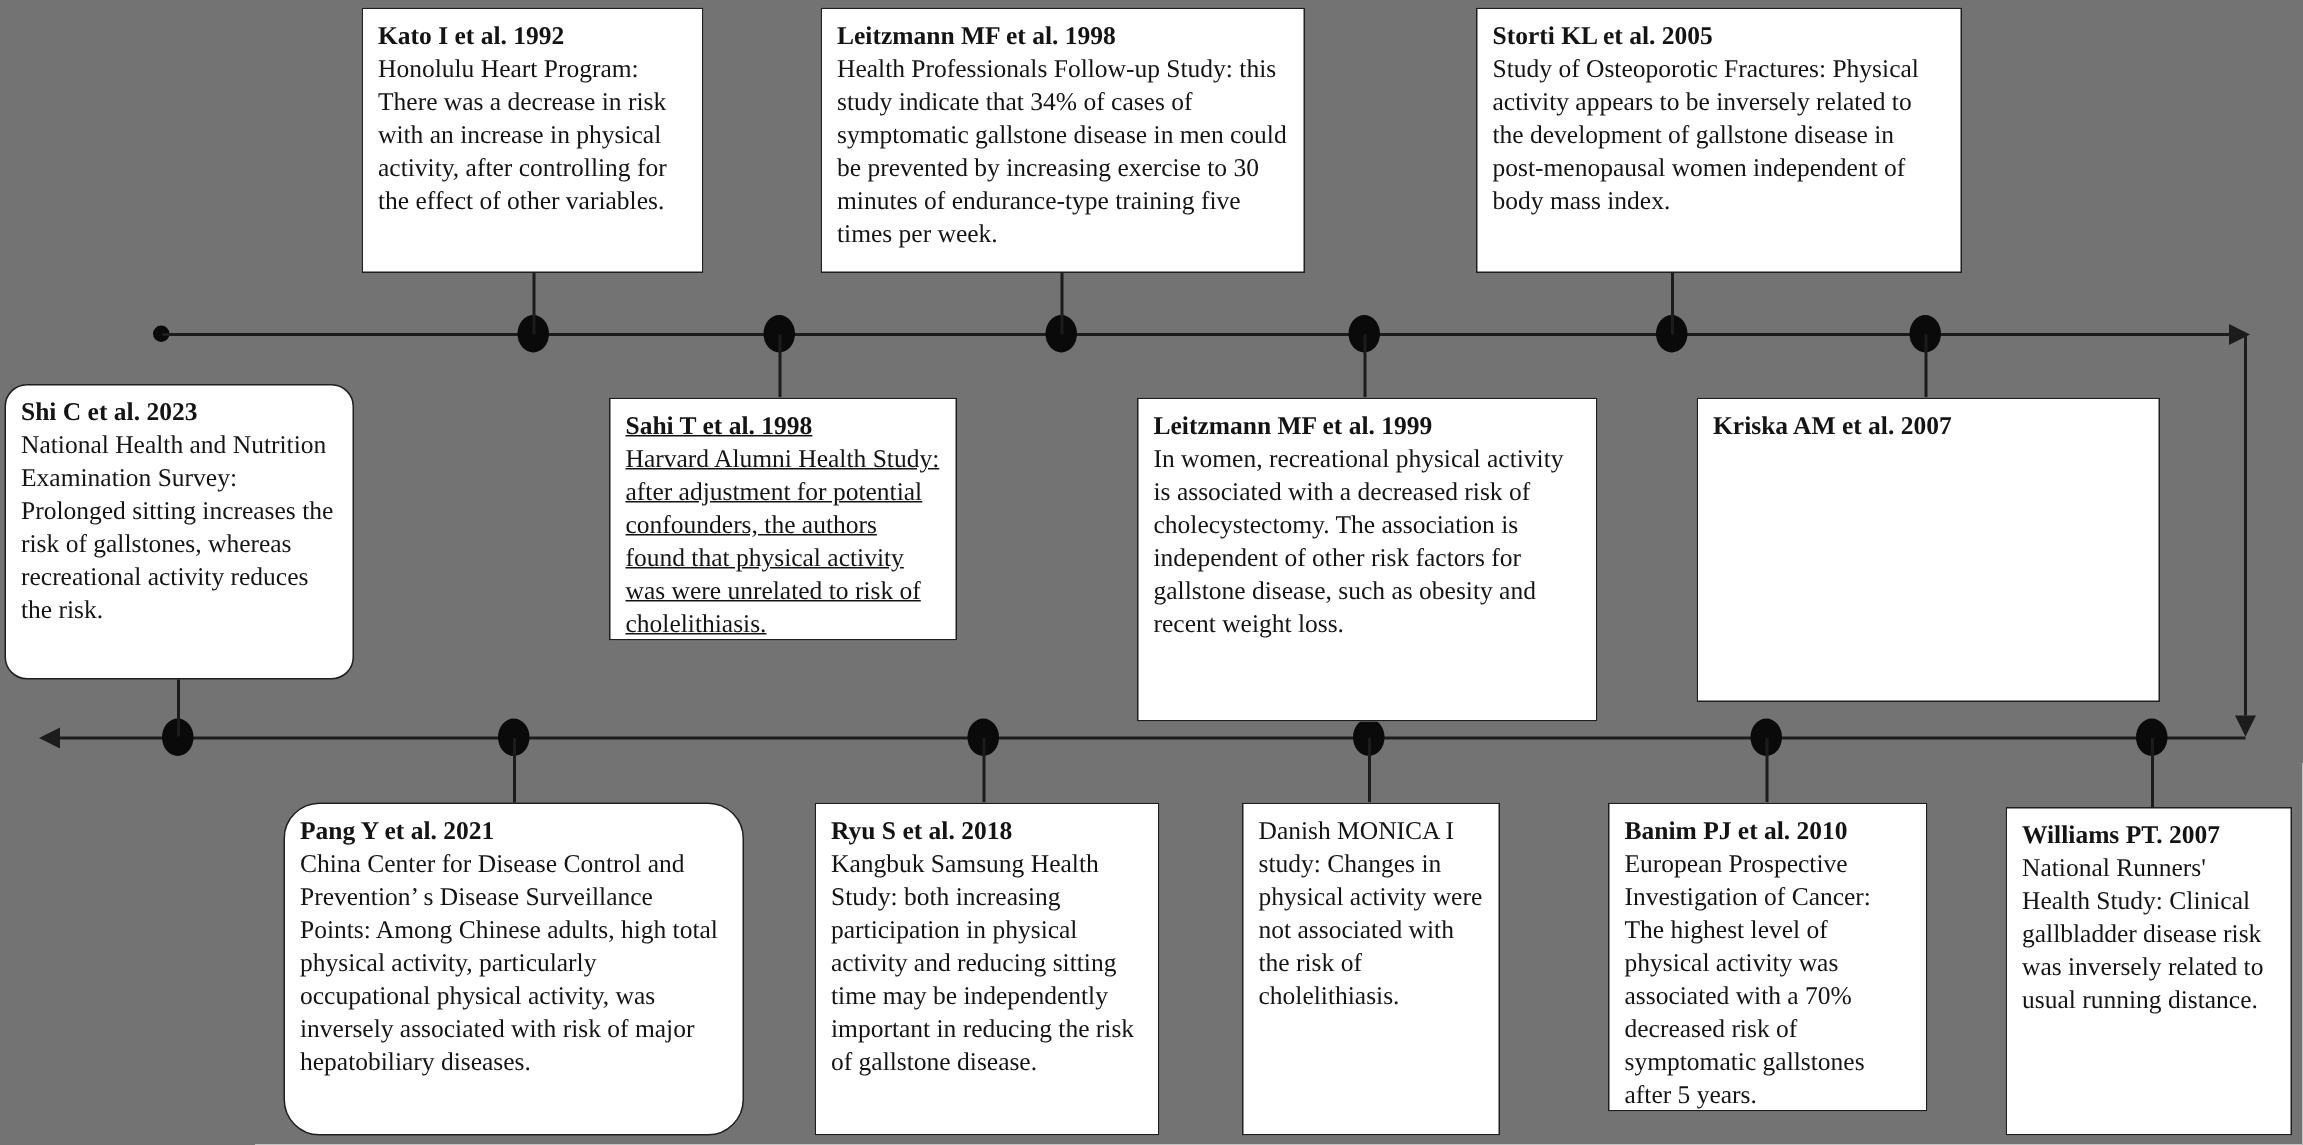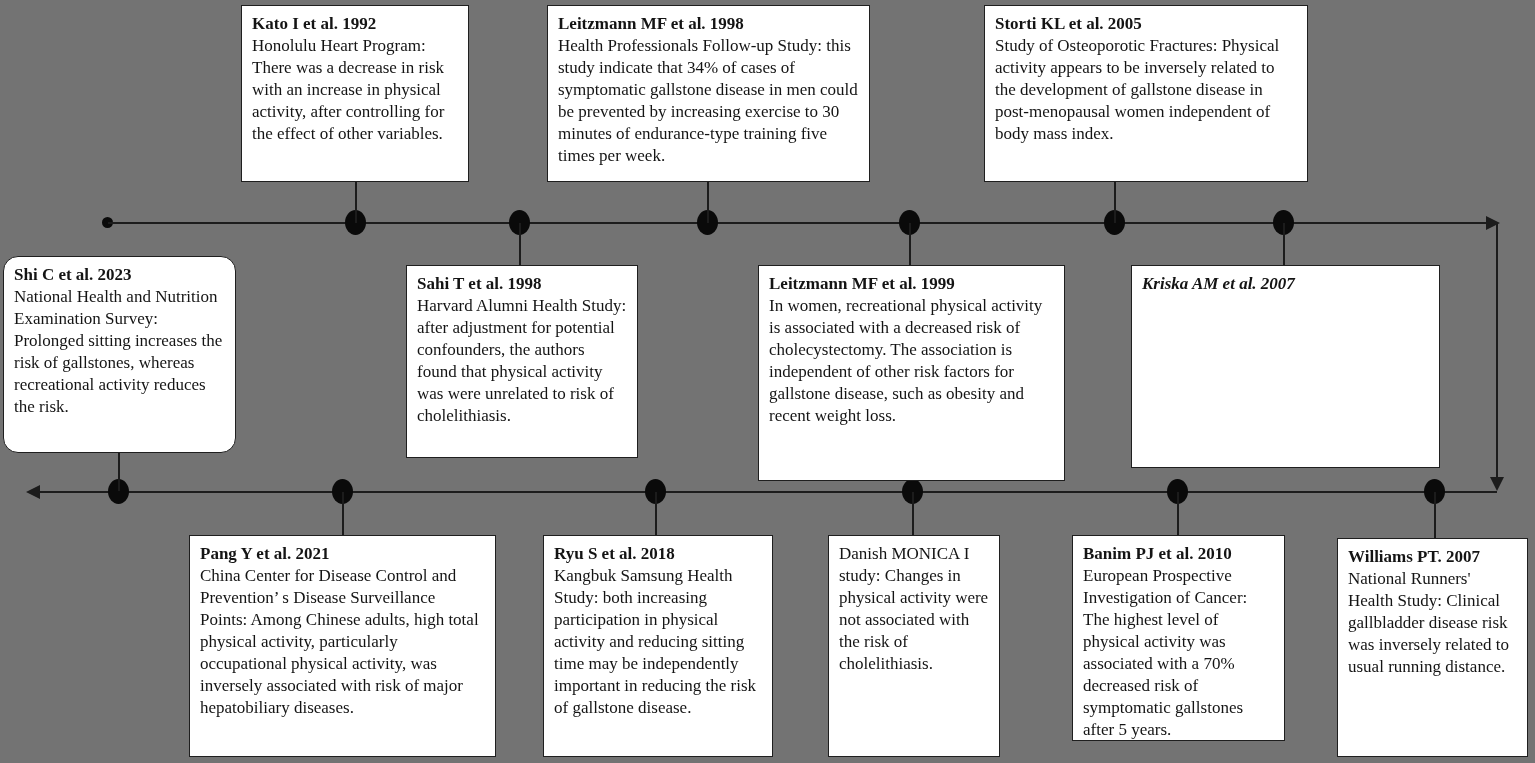--- a/index.html
+++ b/index.html
@@ -36,24 +36,24 @@
   .arrow { position: absolute; width: 0; height: 0; }
   .arrow.right { border-top: 7px solid transparent; border-bottom: 7px solid transparent; border-left: 14px solid #1c1c1c; }
   .arrow.left  { border-top: 7px solid transparent; border-bottom: 7px solid transparent; border-right: 14px solid #1c1c1c; }
   .arrow.down  { border-left: 7px solid transparent; border-right: 7px solid transparent; border-top: 14px solid #1c1c1c; }
 
   
   #box-kato        { left: 241px;  top: 5px;   width: 228px; height: 177px; }
   #box-leitz98     { left: 547px;  top: 5px;   width: 323px; height: 177px; }
   #box-storti      { left: 954px;  top: 5px;   width: 324px; height: 177px; margin-left: 30px; }
   #box-shi         { left: 3px;    top: 256px; width: 233px; height: 197px; border-radius: 15px; }
-  #box-sahi        { left: 406px;  top: 265px; width: 232px; height: 193px; }
+  #box-sahi        { left: 406px;  top: 265px; width: 232px; height: 162px; text-decoration: underline; }
   #box-leitz99     { left: 758px;  top: 265px; width: 307px; height: 216px; }
-  #box-kriska      { left: 1131px; top: 265px; width: 309px; height: 203px; font-style: italic; }
-  #box-pang        { left: 189px;  top: 535px; width: 307px; height: 222px; }
+  #box-kriska      { left: 1131px; top: 265px; width: 309px; height: 203px; }
+  #box-pang        { left: 189px;  top: 535px; width: 307px; height: 222px; border-radius: 24px; }
   #box-ryu         { left: 543px;  top: 535px; width: 230px; height: 222px; }
   #box-shabanzadeh { left: 828px;  top: 535px; width: 172px; height: 222px; }
   #box-banim       { left: 1072px; top: 535px; width: 213px; height: 206px; }
   #box-williams    { left: 1337px; top: 538px; width: 191px; height: 219px; }
 </style>
 </head>
 <body>
 
 <div class="canvas">
 

